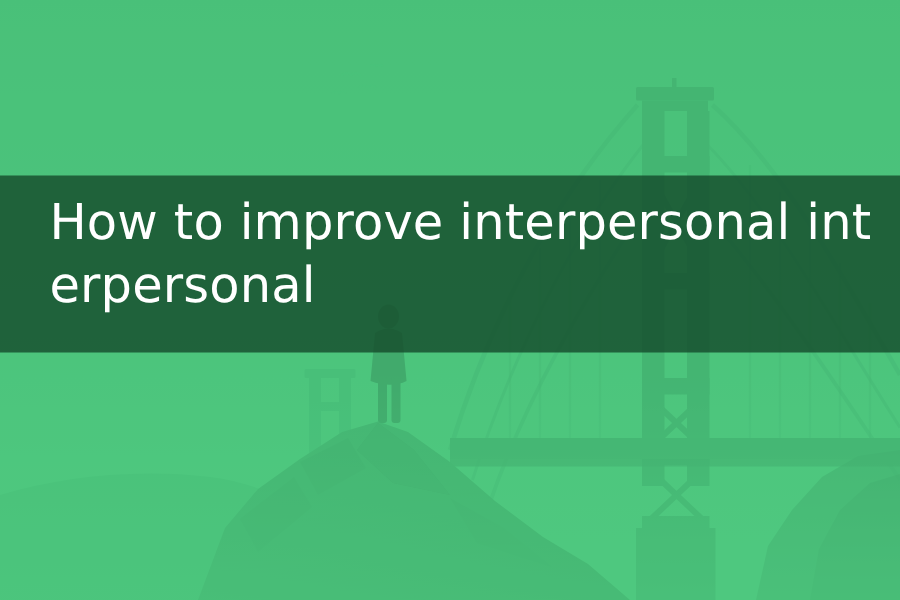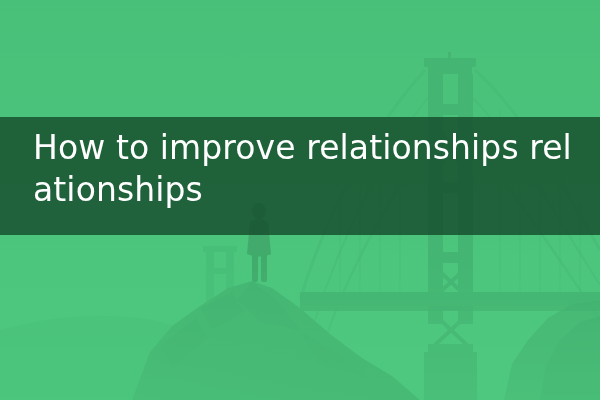--- a/index.html
+++ b/index.html
@@ -177,15 +177,15 @@
     <path d="M 600,300 L 572,304 L 548,318 L 528,340 L 512,364 L 504,400 L 600,400 Z" fill="#206242" opacity="0.62"></path>
     <path d="M 600,316 L 580,322 L 560,340 L 546,366 L 540,400 L 600,400 Z" fill="#1b5538" opacity="0.45"></path>
 
     <rect x="0" y="250" width="600" height="150" fill="url(#hazeGrad)"></rect>
   </svg>
 
   <div id="tint"></div>
 
   <div id="banner"></div>
 
-  <div id="title">How to improve relationships relationships</div>
+  <div id="title">How to improve interpersonal interpersonal</div>
 
 </div>
 
 </body></html>

